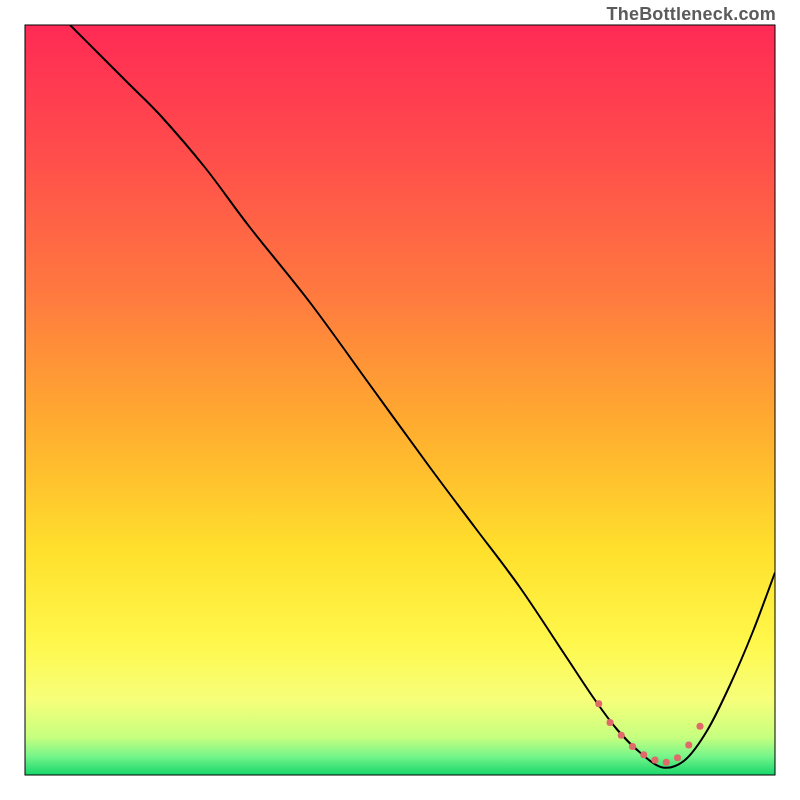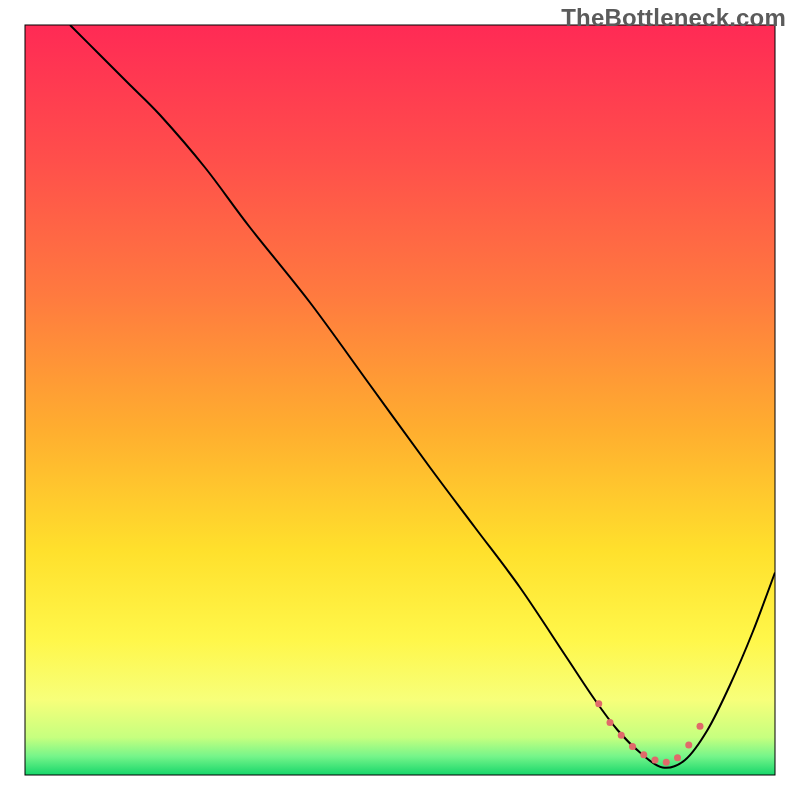--- a/index.html
+++ b/index.html
@@ -20,22 +20,22 @@
     position: absolute;
     left: 0;
     top: 0;
     width: 800px;
     height: 800px;
     display: block;
   }
   .watermark {
     position: absolute;
     top: 4px;
-    right: 14px;
-    font-size: 24px;
+    right: 24px;
+    font-size: 18px;
     font-weight: 600;
     color: #5b5b5b;
     letter-spacing: 0.2px;
     user-select: none;
   }
 </style>
 </head>
 <body>
 
 <div class="chart-stage">

